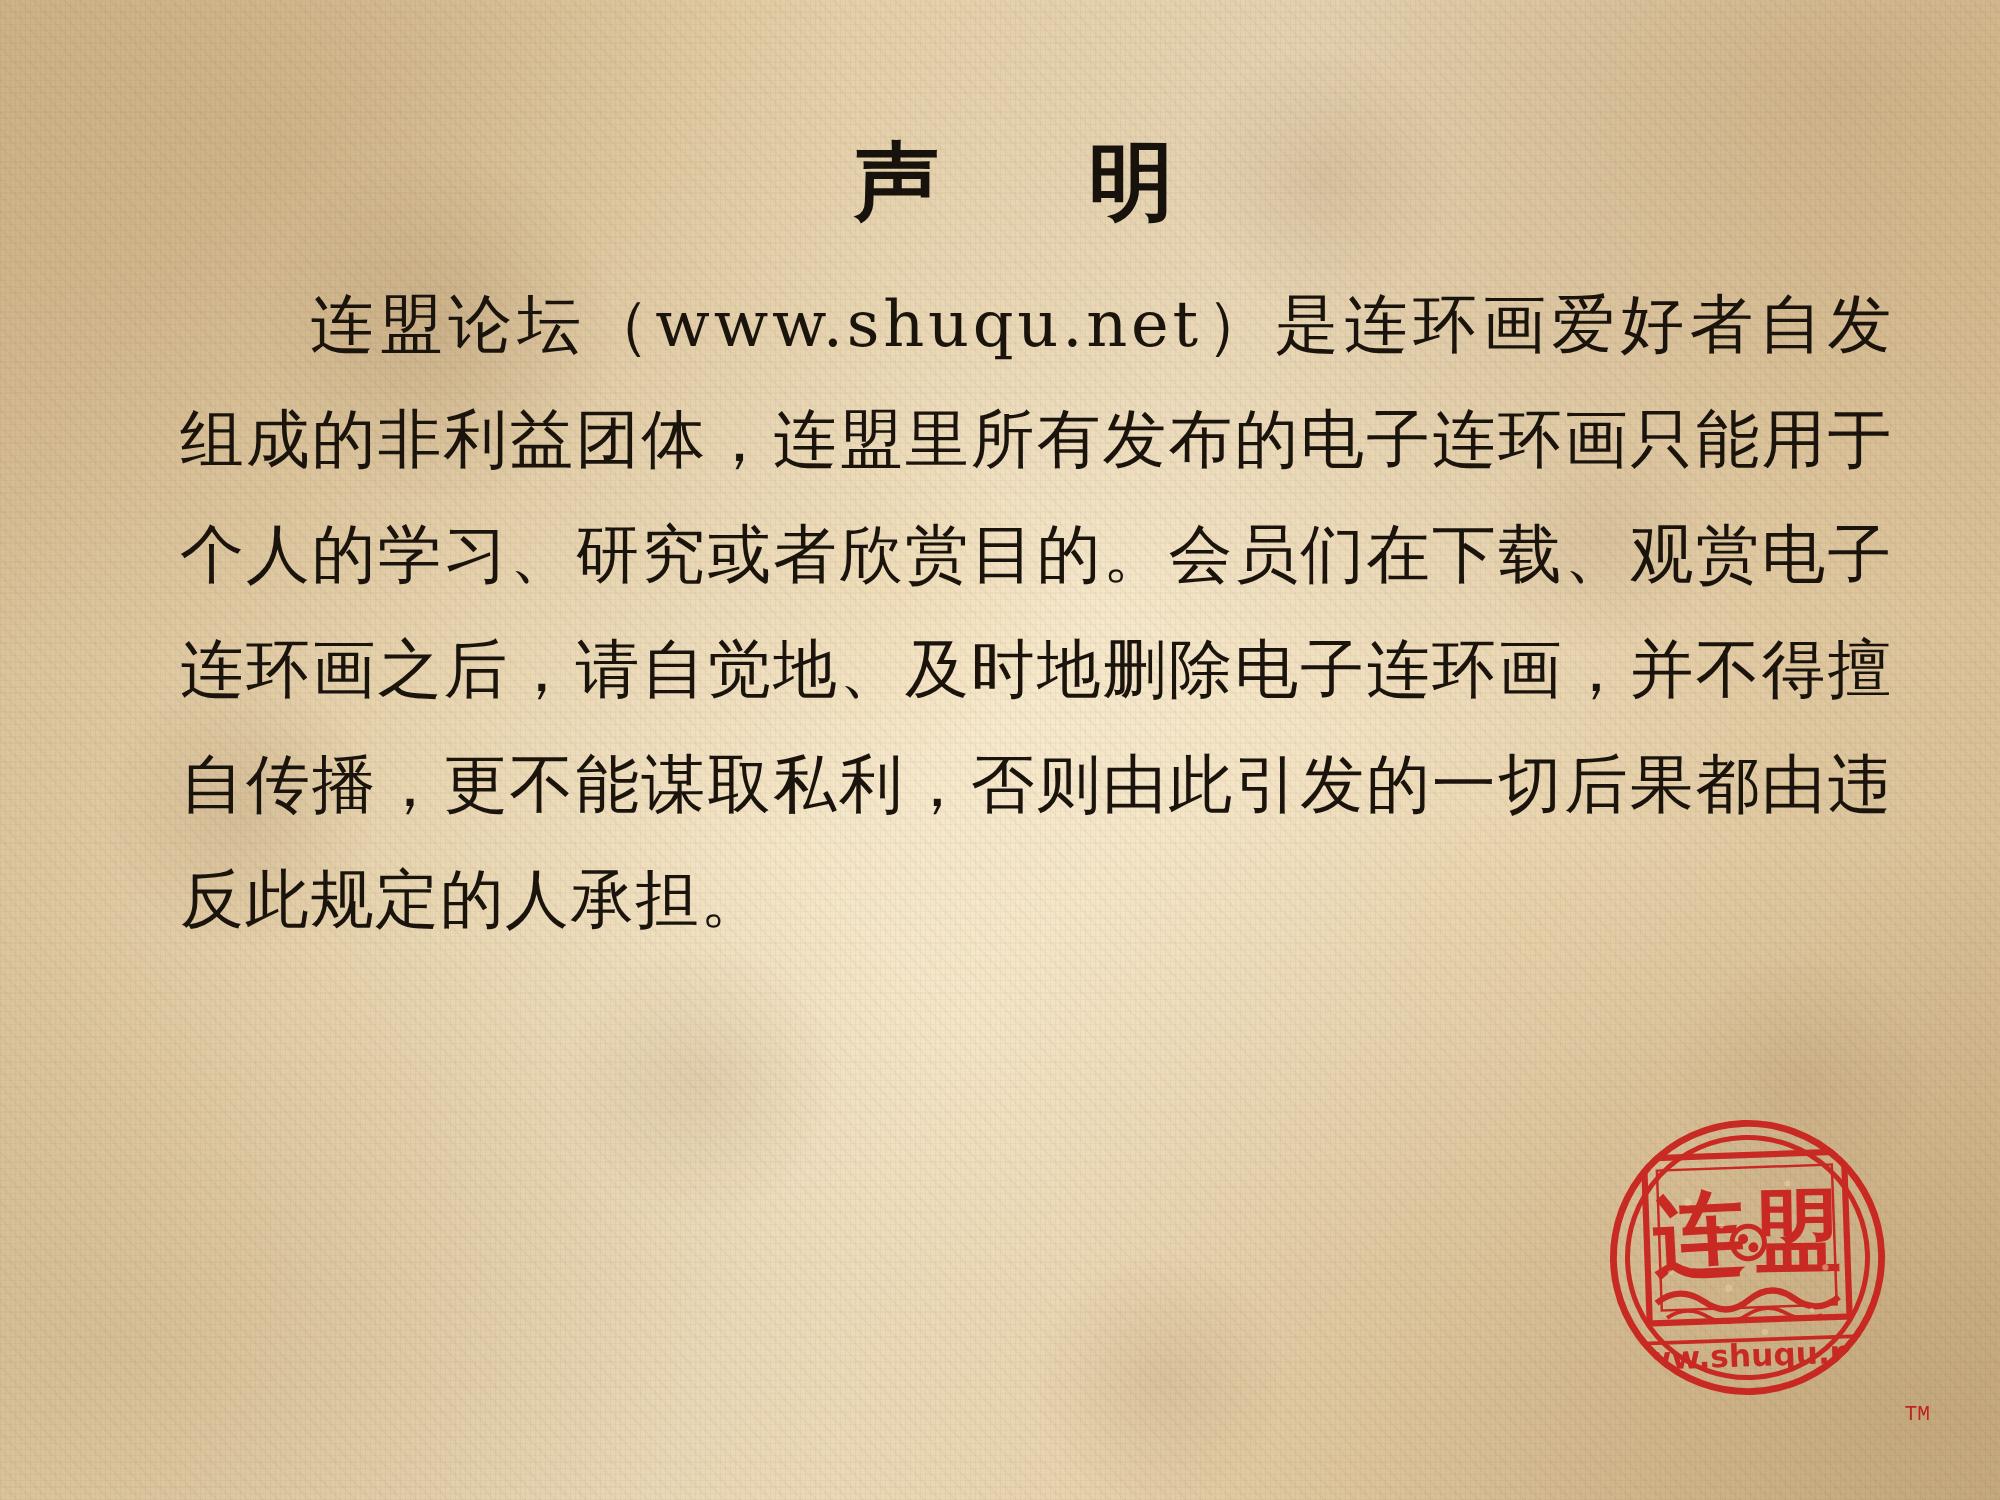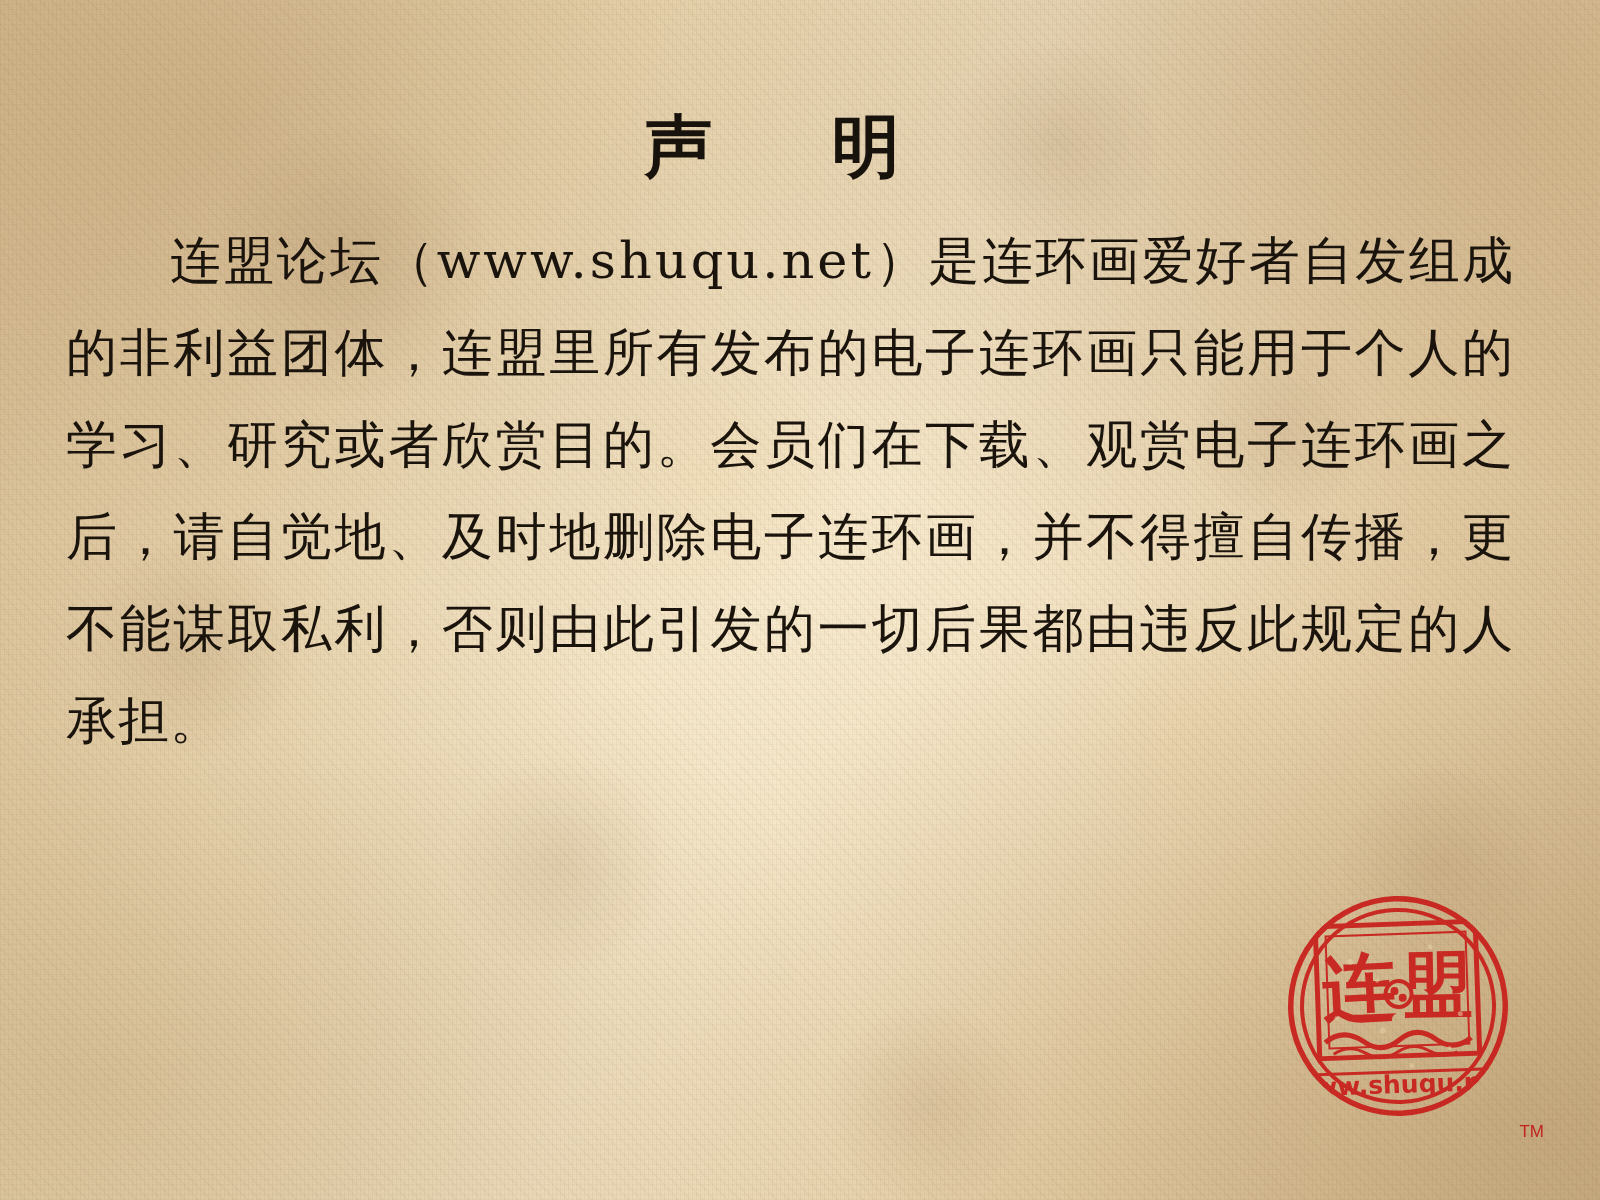--- a/index.html
+++ b/index.html
@@ -58,21 +58,21 @@
       radial-gradient(circle at 90% 72%, rgba(130,92,48,0.10) 0%, rgba(130,92,48,0) 6%),
       radial-gradient(circle at 45% 40%, rgba(255,248,228,0.40) 0%, rgba(255,248,228,0) 11%),
       radial-gradient(circle at 74% 60%, rgba(255,248,228,0.30) 0%, rgba(255,248,228,0) 9%);
     mix-blend-mode: multiply;
     opacity: .85;
   }
 
   .content {
     position: relative;
     z-index: 3;
-    padding: 104px 86px 0 30px;
+    padding: 104px 86px 0 108px;
   }
 
   
   .title {
     text-align: center;
     font-family: "DejaVu Serif", serif;
     font-weight: bold;
     font-size: 68px;
     letter-spacing: 48px;
     text-indent: 48px;
@@ -117,21 +117,21 @@
     height: 232px;
     z-index: 5;
     opacity: .93;
     transform: rotate(-2deg);
   }
   .seal svg { display: block; }
   .seal-tm {
     position: absolute;
     right: 56px;
     bottom: 58px;
-    font-family: Liberation Sans, sans-serif;
+    font-family: Liberation Mono, monospace;
     font-size: 17px;
     color: #c0241f;
     z-index: 6;
   }
 </style>
 </head>
 <body>
 
 <div class="page">
 

